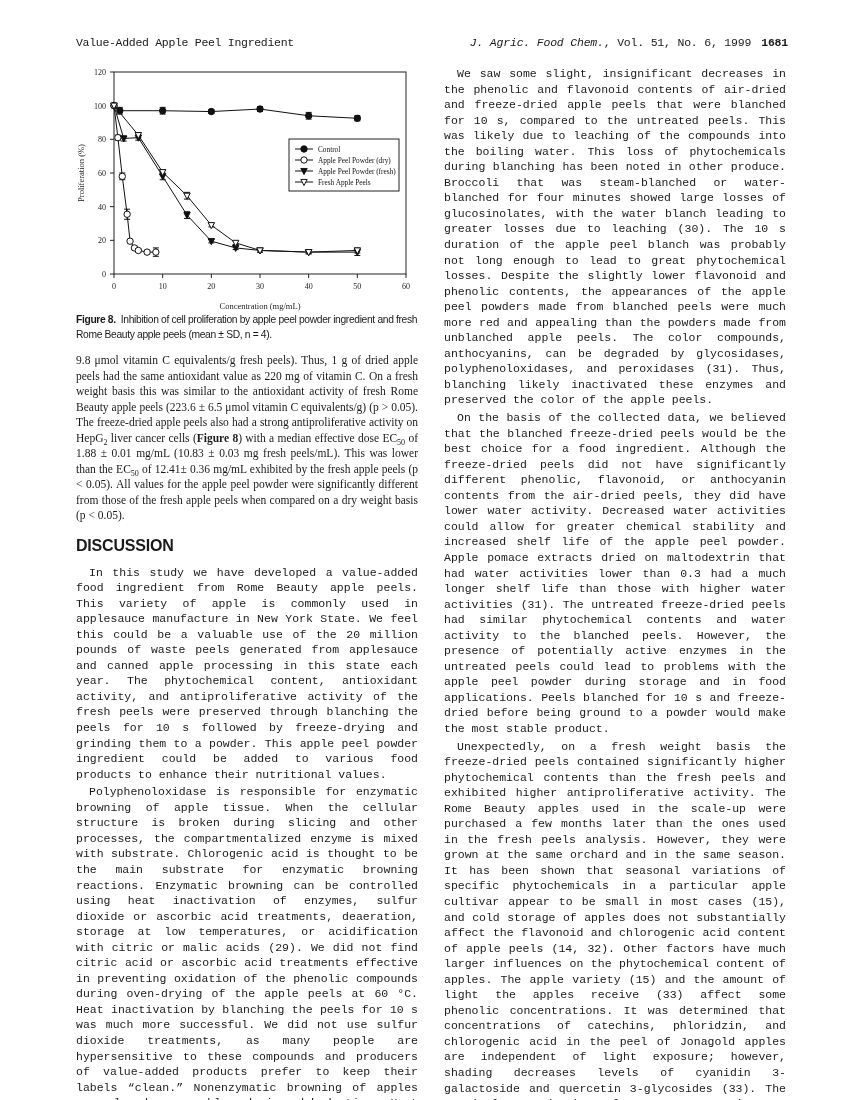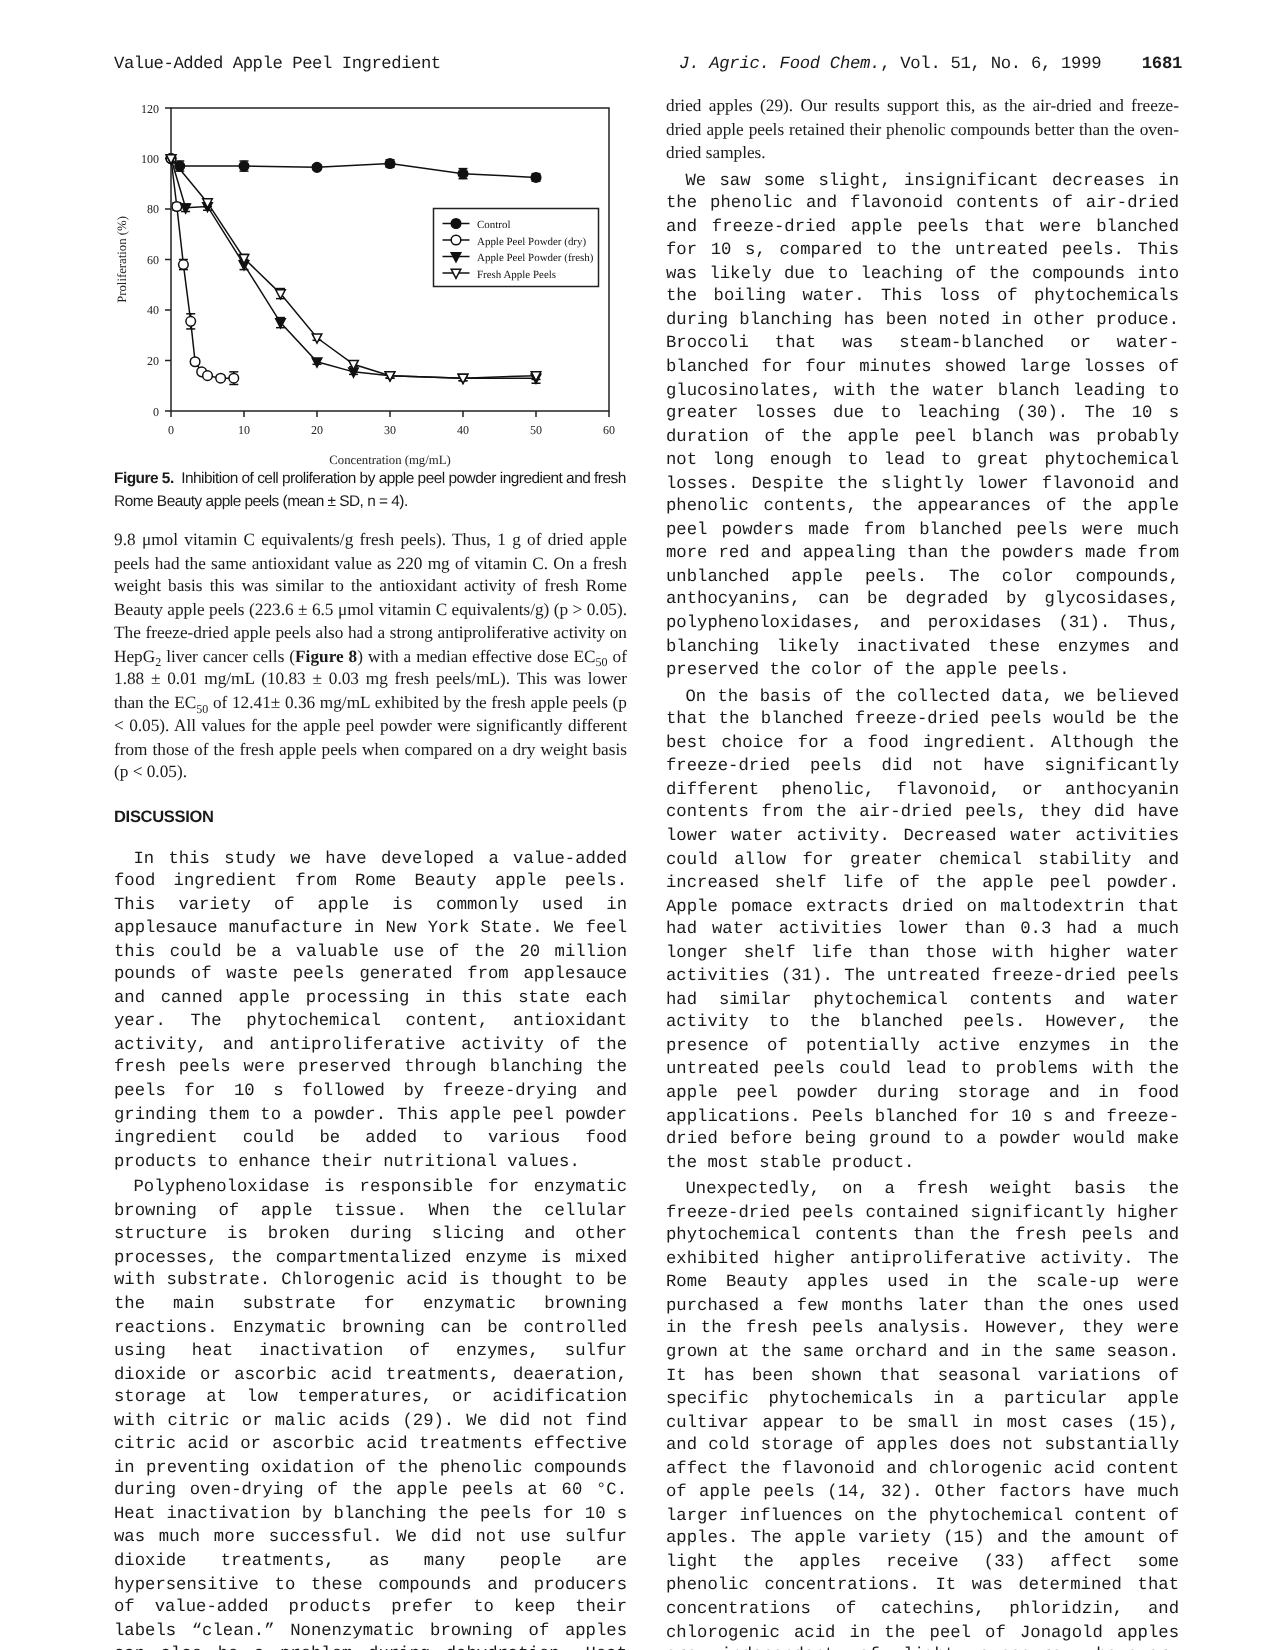--- a/index.html
+++ b/index.html
@@ -2,36 +2,36 @@
 <html><head>
 <meta charset="utf-8">
 <style>
   html, body { margin:0; padding:0; background:#ffffff; }
   body { width:850px; height:1100px; position:relative; overflow:hidden; color:#1a1a1a; }
   .running-head { position:absolute; top:36px; left:76px; width:712px; height:16px;
     font-family:Liberation Mono, monospace; font-size:11.5px; }
   .rh-left { position:absolute; left:0; top:0; letter-spacing:-0.3px; }
   .rh-right { position:absolute; right:0; top:0; letter-spacing:-0.2px; }
   .rh-right i { font-style:italic; }
-  .rh-right b { font-weight:bold; margin-left:27px; }
+  .rh-right b { font-weight:bold; margin-left:10px; }
 
   .col { position:absolute; top:64px; width:342px; font-family:"Liberation Serif", serif;
     font-size:11.5px; line-height:15.55px; text-align:justify; }
   .col-left { left:76px; }
   .col-right { left:444px; }
   .col p { margin:0; text-indent:0; }
   .col p.ind { text-indent:13px;font-family:Liberation Mono, monospace; }
   .col p.gap { margin-top:2px; }
 
   .figure { position:relative; width:342px; height:248px; }
   .figure svg { position:absolute; left:-12px; top:0; }
   .caption { font-family:"Liberation Sans", sans-serif; font-size:10.3px; line-height:15px;
     letter-spacing:-0.35px; margin-top:0px; margin-bottom:11px; text-align:left; }
   .caption b { font-weight:bold; }
-  .section-heading { font-family:"Liberation Sans", sans-serif; font-weight:bold; font-size:11px;
+  .section-heading { font-family:"Liberation Sans", sans-serif; font-weight:bold; font-size:16px;
     margin:14px 0 11px 0; letter-spacing:-0.2px; }
   sub { font-size:8px; line-height:0; }
 </style>
 </head>
 <body>
 
 <div class="running-head">
   <span class="rh-left">Value-Added Apple Peel Ingredient</span>
   <span class="rh-right"><i>J. Agric. Food Chem.</i><span>, Vol. 51, No. 6, 1999</span><b>1681</b></span>
 </div>
@@ -220,28 +220,27 @@
           <text x="254" y="99" font-size="7.3" font-family="&quot;Liberation Serif&quot;, serif" fill="#111">Apple Peel Powder (dry)</text>
           <line x1="231" y1="107" x2="249" y2="107" stroke="#111"></line>
           <polygon points="236.8,104.44 243.2,104.44 240,110.52" fill="#111" stroke="#111"></polygon>
           <text x="254" y="110" font-size="7.3" font-family="&quot;Liberation Serif&quot;, serif" fill="#111">Apple Peel Powder (fresh)</text>
           <line x1="231" y1="118" x2="249" y2="118" stroke="#111"></line>
           <polygon points="236.8,115.44 243.2,115.44 240,121.52" fill="#fff" stroke="#111" stroke-width="1"></polygon>
           <text x="254" y="121" font-size="7.3" font-family="&quot;Liberation Serif&quot;, serif" fill="#111">Fresh Apple Peels</text>
         </g>
       </svg>
   </div>
-  <div class="caption"><b>Figure 5.</b>&nbsp; <span>Inhibition of cell proliferation by apple peel powder ingredient and fresh Rome Beauty apple peels (mean ± SD, n = 4).</span></div>
+  <div class="caption"><b>Figure 8.</b>&nbsp; <span>Inhibition of cell proliferation by apple peel powder ingredient and fresh Rome Beauty apple peels (mean ± SD, n = 4).</span></div>
 
   <p><span>9.8 μmol vitamin C equivalents/g fresh peels). Thus, 1 g of dried apple peels had the same antioxidant value as 220 mg of vitamin C. On a fresh weight basis this was similar to the antioxidant activity of fresh Rome Beauty apple peels (223.6 ± 6.5 μmol vitamin C equivalents/g) (p &gt; 0.05). The freeze-dried apple peels also had a strong antiproliferative activity on HepG</span><sub>2</sub><span> liver cancer cells (</span><b>Figure 8</b><span>) with a median effective dose EC</span><sub>50</sub><span> of 1.88 ± 0.01 mg/mL (10.83 ± 0.03 mg fresh peels/mL). This was lower than the EC</span><sub>50</sub><span> of 12.41± 0.36 mg/mL exhibited by the fresh apple peels (p &lt; 0.05). All values for the apple peel powder were significantly different from those of the fresh apple peels when compared on a dry weight basis (p &lt; 0.05).</span></p>
 
   <div class="section-heading">DISCUSSION</div>
 
   <p class="ind">In this study we have developed a value-added food ingredient from Rome Beauty apple peels. This variety of apple is commonly used in applesauce manufacture in New York State. We feel this could be a valuable use of the 20 million pounds of waste peels generated from applesauce and canned apple processing in this state each year. The phytochemical content, antioxidant activity, and antiproliferative activity of the fresh peels were preserved through blanching the peels for 10 s followed by freeze-drying and grinding them to a powder. This apple peel powder ingredient could be added to various food products to enhance their nutritional values.</p>
   <p class="ind gap">Polyphenoloxidase is responsible for enzymatic browning of apple tissue. When the cellular structure is broken during slicing and other processes, the compartmentalized enzyme is mixed with substrate. Chlorogenic acid is thought to be the main substrate for enzymatic browning reactions. Enzymatic browning can be controlled using heat inactivation of enzymes, sulfur dioxide or ascorbic acid treatments, deaeration, storage at low temperatures, or acidification with citric or malic acids (29). We did not find citric acid or ascorbic acid treatments effective in preventing oxidation of the phenolic compounds during oven-drying of the apple peels at 60 °C. Heat inactivation by blanching the peels for 10 s was much more successful. We did not use sulfur dioxide treatments, as many people are hypersensitive to these compounds and producers of value-added products prefer to keep their labels “clean.” Nonenzymatic browning of apples can also be a problem during dehydration. Heat increases this type of browning under low moisture conditions. It is best to obtain the lowest moisture content possible with minimal heat damage to prolong the shelf life of</p>
 </div>
 
 <div class="col col-right">
-  <p>dried apples (29). Our results support this, as the air-dried and freeze-dried apple peels retained their phenolic compounds better than the oven-dried samples.</p>
   <p class="ind gap">We saw some slight, insignificant decreases in the phenolic and flavonoid contents of air-dried and freeze-dried apple peels that were blanched for 10 s, compared to the untreated peels. This was likely due to leaching of the compounds into the boiling water. This loss of phytochemicals during blanching has been noted in other produce. Broccoli that was steam-blanched or water-blanched for four minutes showed large losses of glucosinolates, with the water blanch leading to greater losses due to leaching (30). The 10 s duration of the apple peel blanch was probably not long enough to lead to great phytochemical losses. Despite the slightly lower flavonoid and phenolic contents, the appearances of the apple peel powders made from blanched peels were much more red and appealing than the powders made from unblanched apple peels. The color compounds, anthocyanins, can be degraded by glycosidases, polyphenoloxidases, and peroxidases (31). Thus, blanching likely inactivated these enzymes and preserved the color of the apple peels.</p>
   <p class="ind gap">On the basis of the collected data, we believed that the blanched freeze-dried peels would be the best choice for a food ingredient. Although the freeze-dried peels did not have significantly different phenolic, flavonoid, or anthocyanin contents from the air-dried peels, they did have lower water activity. Decreased water activities could allow for greater chemical stability and increased shelf life of the apple peel powder. Apple pomace extracts dried on maltodextrin that had water activities lower than 0.3 had a much longer shelf life than those with higher water activities (31). The untreated freeze-dried peels had similar phytochemical contents and water activity to the blanched peels. However, the presence of potentially active enzymes in the untreated peels could lead to problems with the apple peel powder during storage and in food applications. Peels blanched for 10 s and freeze-dried before being ground to a powder would make the most stable product.</p>
   <p class="ind gap">Unexpectedly, on a fresh weight basis the freeze-dried peels contained significantly higher phytochemical contents than the fresh peels and exhibited higher antiproliferative activity. The Rome Beauty apples used in the scale-up were purchased a few months later than the ones used in the fresh peels analysis. However, they were grown at the same orchard and in the same season. It has been shown that seasonal variations of specific phytochemicals in a particular apple cultivar appear to be small in most cases (15), and cold storage of apples does not substantially affect the flavonoid and chlorogenic acid content of apple peels (14, 32). Other factors have much larger influences on the phytochemical content of apples. The apple variety (15) and the amount of light the apples receive (33) affect some phenolic concentrations. It was determined that concentrations of catechins, phloridzin, and chlorogenic acid in the peel of Jonagold apples are independent of light exposure; however, shading decreases levels of cyanidin 3-galactoside and quercetin 3-glycosides (33). The particular orchard apples are grown in can influence flavonoid content, possibly due to differences in shading and soil nutrient availability (34). Thus, the differences between the apple peel powder ingredient and the fresh apple peels could be accounted for by the variations in the amount of light the apples received. Another explanation is that the processing conditions could release bound phenolic compounds and make them available for measurement, as over 50% of phenolics in apples are conjugated (3). Lycopene in</p>
 </div>
 
 </body></html>

